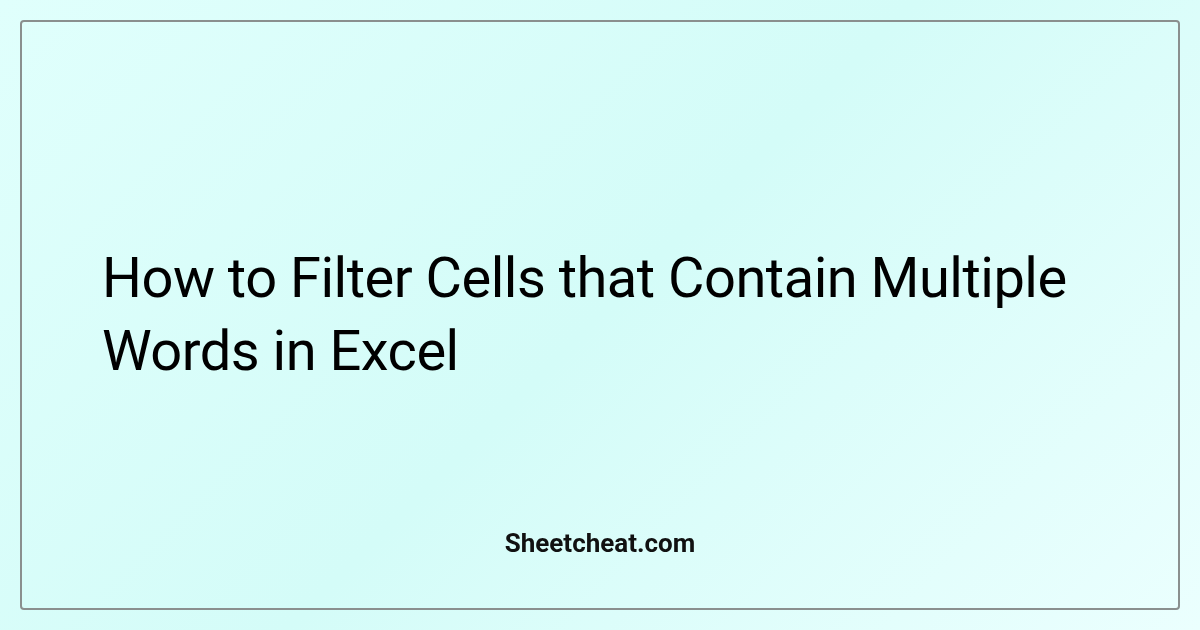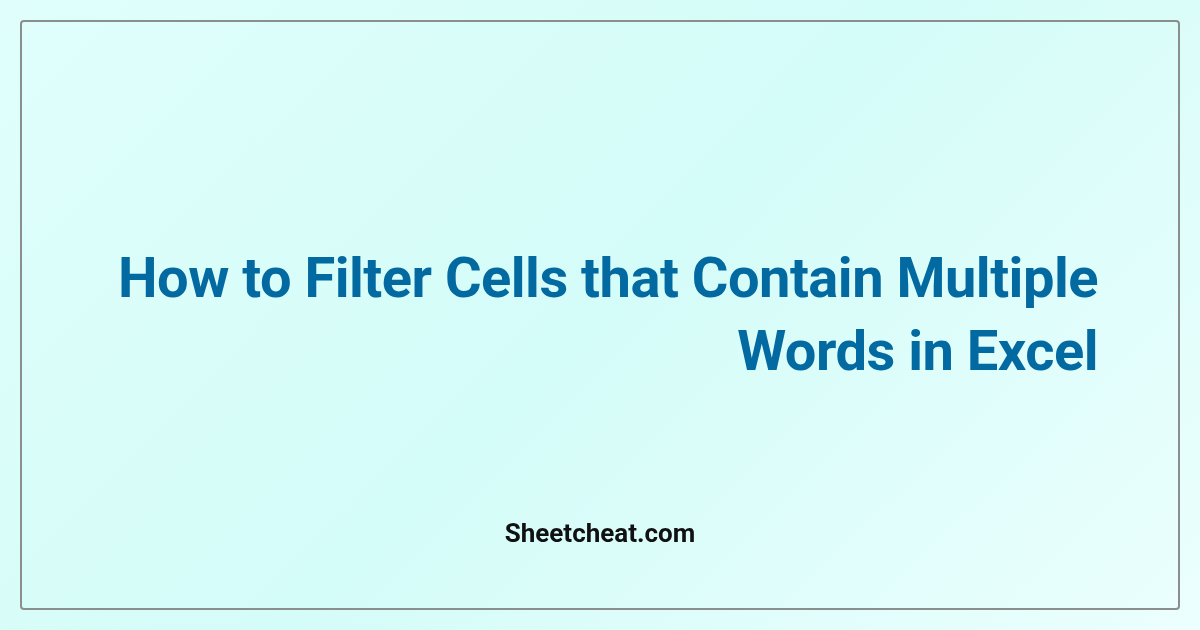--- a/index.html
+++ b/index.html
@@ -22,29 +22,29 @@
       border-radius: 4px;
       display: flex;
       flex-direction: column;
       justify-content: center;
       align-items: center;
       padding: 40px 80px;
       position: relative;
     }
     .title {
       font-size: 56px;
-      font-weight: 700;
-      color: #0369a1;
-      text-align: right;
+      font-weight: 400;
+      color: #000000;
+      text-align: left;
       line-height: 1.3;
       letter-spacing: -0.5px;
     }
     .site-name {
       position: absolute;
-      bottom: 60px;
+      bottom: 50px;
       font-size: 26px;
       font-weight: 700;
       color: #111;
       text-align: center;
     }
   </style>
 </head>
 <body>
 
 <div class="card">

